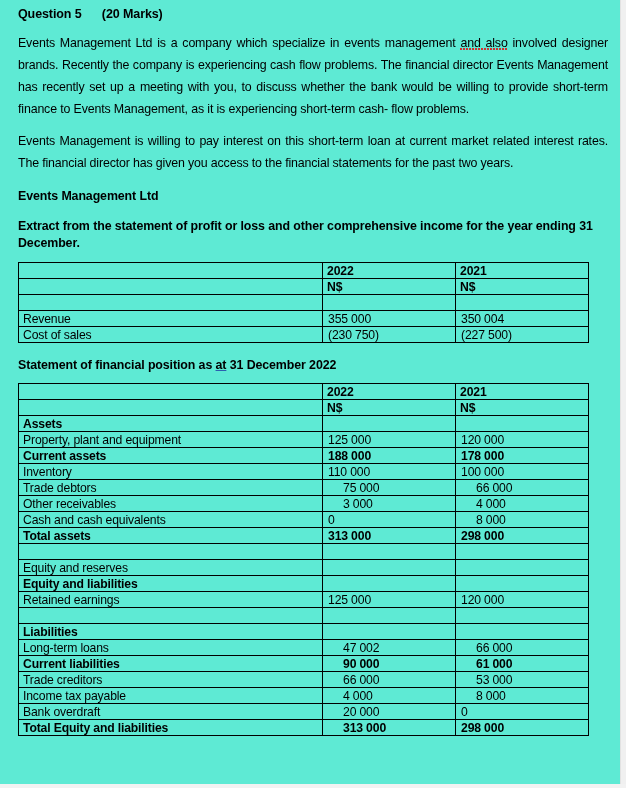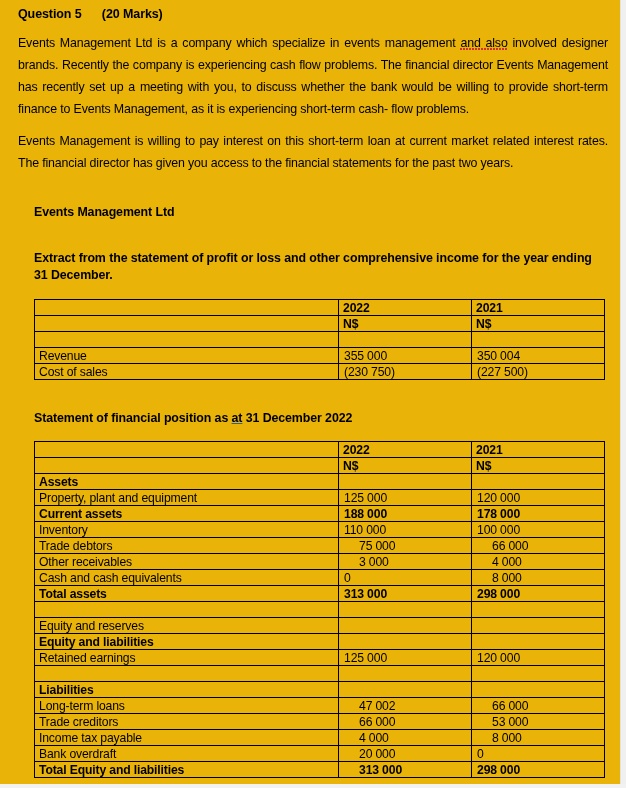--- a/index.html
+++ b/index.html
@@ -14,21 +14,21 @@
     color: #000000;
     overflow: hidden;
     position: relative;
   }
   .page {
     position: relative;
     width: 626px;
     height: 788px;
     box-sizing: border-box;
     padding: 0 18px 0 18px;
-    background: #eab308;
+    background: #5eead4;
   }
   .edge-right {
     position: absolute;
     top: 0; right: 0;
     width: 5px; height: 788px;
     background: #f0f0f0;
     border-left: 1px solid #e2e2e2;
   }
   .edge-bottom {
     position: absolute;
@@ -62,38 +62,38 @@
       radial-gradient(circle at 1px 1px, #d03030 0.9px, transparent 1.1px);
     background-size: 3px 3px;
     background-repeat: repeat-x;
     background-position: 0 100%;
     padding-bottom: 1px;
   }
 
   h2.sub {
     font-size: 12.4px;
     font-weight: bold;
-    margin: 16px;
+    margin: 0;
     padding-top: 15px;
     letter-spacing: -0.1px;
   }
   h2.sub.wrap {
     line-height: 16.6px;
   }
   h2.sub .ulink {
     text-decoration: underline;
     text-decoration-color: #2b5fb0;
     text-underline-offset: 1px;
   }
 
   table.fin {
     border-collapse: collapse;
     width: 570px;
     table-layout: fixed;
-    margin: 16px;
+    margin: 0;
     font-size: 12.2px;
     letter-spacing: -0.15px;
   }
   table.fin.t1 { margin-top: 11px; }
   table.fin.t2 { margin-top: 11px; }
 
   table.fin col.c-label { width: 304px; }
   table.fin col.c-y { width: 133px; }
 
   table.fin td {
@@ -247,20 +247,25 @@
           <td class="b">Liabilities</td>
           <td class="b num"></td>
           <td class="b num"></td>
         </tr>
         <tr>
           <td>Long-term loans</td>
           <td class="num ind">47 002</td>
           <td class="num ind">66 000</td>
         </tr>
         <tr>
+          <td class="b">Current liabilities</td>
+          <td class="b num ind">90 000</td>
+          <td class="b num ind">61 000</td>
+        </tr>
+        <tr>
           <td>Trade creditors</td>
           <td class="num ind">66 000</td>
           <td class="num ind">53 000</td>
         </tr>
         <tr>
           <td>Income tax payable</td>
           <td class="num ind">4 000</td>
           <td class="num ind">8 000</td>
         </tr>
         <tr>

